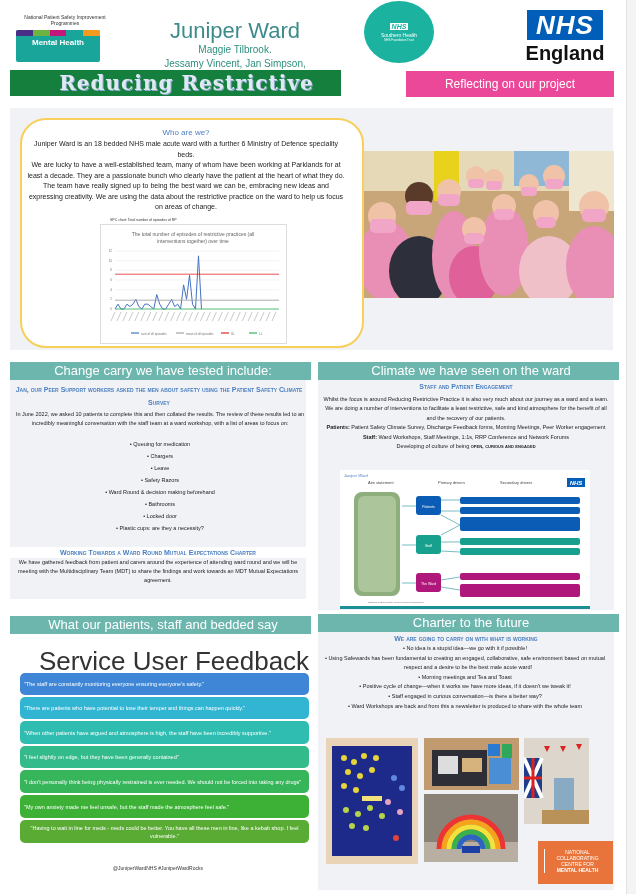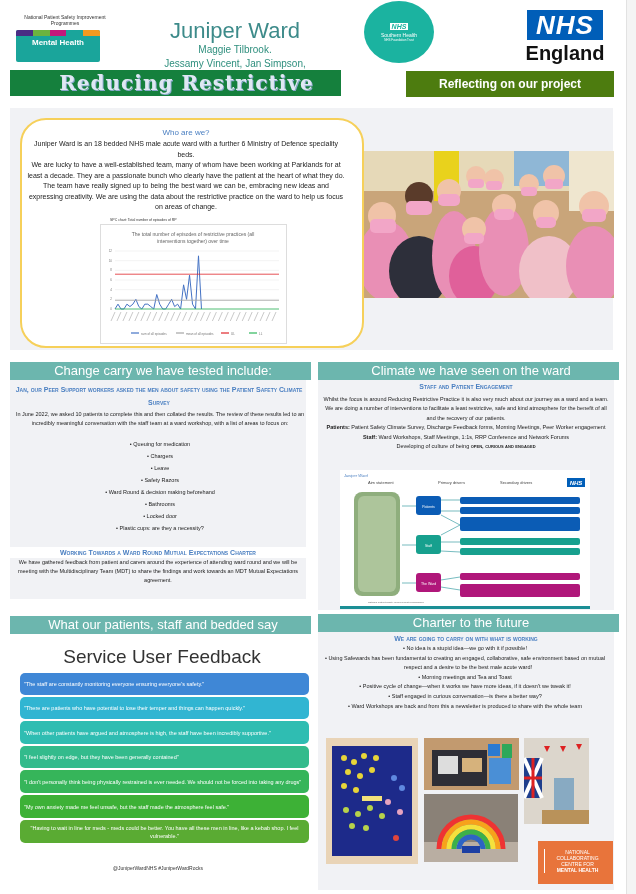--- a/index.html
+++ b/index.html
@@ -26,22 +26,22 @@
   .sh-trust { font-size: 3px; }
 
   .nhs-box { left: 527px; top: 10px; width: 76px; height: 30px; background: #005eb8; color: #fff;
     font-weight: bold; font-style: italic; font-size: 26px; text-align: center; line-height: 30px; letter-spacing: 1px; }
   .nhs-england { left: 524px; top: 42px; width: 82px; font-size: 20px; font-weight: bold; color: #111; }
 
   .rrp-banner { left: 10px; top: 70px; width: 331px; height: 26px; background: #15803d;
     clip-path: polygon(0 0, 380px 0, 395px 50%, 380px 100%, 0 100%); }
   .rrp-text { position: absolute; left: 22px; top: 1px; font-family: "DejaVu Serif", serif; font-weight: bold; font-size: 20px;
     color: #dfe8f3; letter-spacing: 1px; text-shadow: 1px 1px 0 #8aa8cc; }
-  .refl-banner { left: 406px; top: 71px; width: 208px; height: 26px; background: #4d7c0f; color: #fff;
-    font-size: 12px; font-weight: bold; text-align: center; line-height: 26px; }
+  .refl-banner { left: 406px; top: 71px; width: 208px; height: 26px; background: #ec4899; color: #fff;
+    font-size: 12px; font-weight: normal; text-align: center; line-height: 26px; }
 
   
   .panel { background: #f1f2f5; }
   .top-panel { left: 10px; top: 108px; width: 603px; height: 242px; }
 
   .who-box { left: 20px; top: 118px; width: 340px; height: 226px; border: 2px solid #f6d05a; border-radius: 26px; background: #fff; }
   .who-title { left: 14px; top: 128px; width: 344px; text-align: center; color: #4a7fc1; font-size: 8px; font-weight: normal; }
   .who-body { left: 27px; top: 139px; width: 318px; font-size: 7px; line-height: 10.5px; color: #222; }
   .spc-caption { left: 110px; top: 218px; font-size: 3.5px; color: #333; }
   .chart-wrap { left: 100px; top: 224px; width: 185px; height: 118px; border: 1px solid #ddd; background: #fff; }
@@ -64,21 +64,21 @@
   .staff-head { left: 318px; top: 383px; width: 296px; }
   .staff-body { left: 322px; top: 395px; width: 288px; font-size: 5.5px; line-height: 9.4px; }
   .staff-body b { font-weight: bold; }
   .caps { font-variant: small-caps; font-weight: bold; }
 
   .driver { left: 340px; top: 470px; width: 250px; height: 137px; background: #fff; }
   .driver-bottom { left: 340px; top: 606px; width: 250px; height: 3px; background: #1b8f95; }
 
   .left-bottom-panel { left: 10px; top: 614px; width: 296px; height: 276px; }
   .say-head { left: 10px; top: 616px; width: 296px; }
-  .suf-title { left: 14px; top: 646px; width: 296px; text-align: center; font-size: 19px; color: #333; }
+  .suf-title { left: 26px; top: 646px; width: 296px; text-align: center; font-size: 26px; color: #333; }
   .fb-list { left: 20px; top: 673px; width: 289px; }
   .fb-item { border-radius: 5px; color: #fff; font-size: 5.5px; line-height: 8px; padding: 0 4px; margin-bottom: 2px;
     display: flex; align-items: center; box-sizing: border-box; }
   .hashtag { left: 10px; top: 865px; width: 296px; text-align: center; font-size: 5px; color: #333; }
 
   .right-bottom-panel { left: 318px; top: 614px; width: 296px; height: 276px; }
   .future-head { left: 318px; top: 614px; width: 296px; }
   .carry-head { left: 318px; top: 635px; width: 296px; }
   .future-list { left: 324px; top: 644px; width: 282px; list-style: none; padding: 0; margin: 0; font-size: 5.5px; line-height: 9.6px; }
   .future-list li { padding-left: 6px; text-indent: -6px; }

